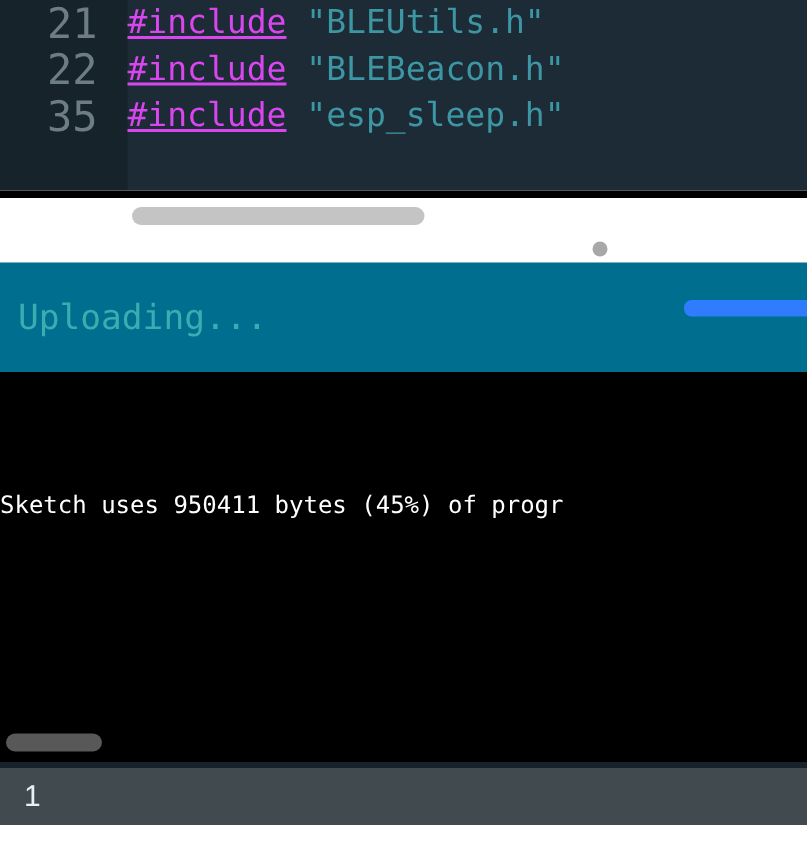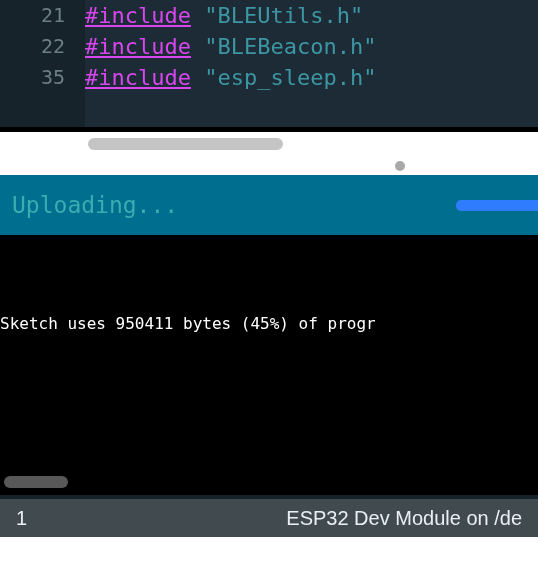--- a/index.html
+++ b/index.html
@@ -15,21 +15,21 @@
       display: flex;
       background: #17232b;
       height: 127px;
     }
     .gutter {
       width: 85px;
       background: #17232b;
       color: #6d7d86;
       text-align: right;
       padding-right: 20px;
-      font-size: 20px;
+      font-size: 28px;
       line-height: 31px;
       font-weight: 500;
     }
     .code-area {
       flex: 1;
       background: #1c2b35;
       font-size: 22px;
       line-height: 31px;
       font-weight: 500;
     }
@@ -60,21 +60,21 @@
       position: absolute;
       left: 395px;
       top: 6px;
       width: 10px;
       height: 10px;
       border-radius: 50%;
       background: #a8a8a8;
     }
     .status-bar {
       background: #006e8f;
-      height: 60px;
+      height: 73px;
       display: flex;
       align-items: center;
       padding: 16px 12px;
       position: relative;
     }
     .status-text {
       color: #3aadb0;
       font-family: Menlo, monospace;
       font-size: 23px;
       font-weight: 500;
@@ -165,16 +165,15 @@
   <div>Sketch uses 950411 bytes (45%) of progr</div>
   
 </div>
 
 <div class="console-scroll-track">
   <div class="console-scroll-thumb"></div>
 </div>
 
 <div class="footer">
   <span>1</span>
-  <span>ESP32 Dev Module on /de</span>
 </div>
 
 <div class="bottom-white"></div>
 
 </body></html>

